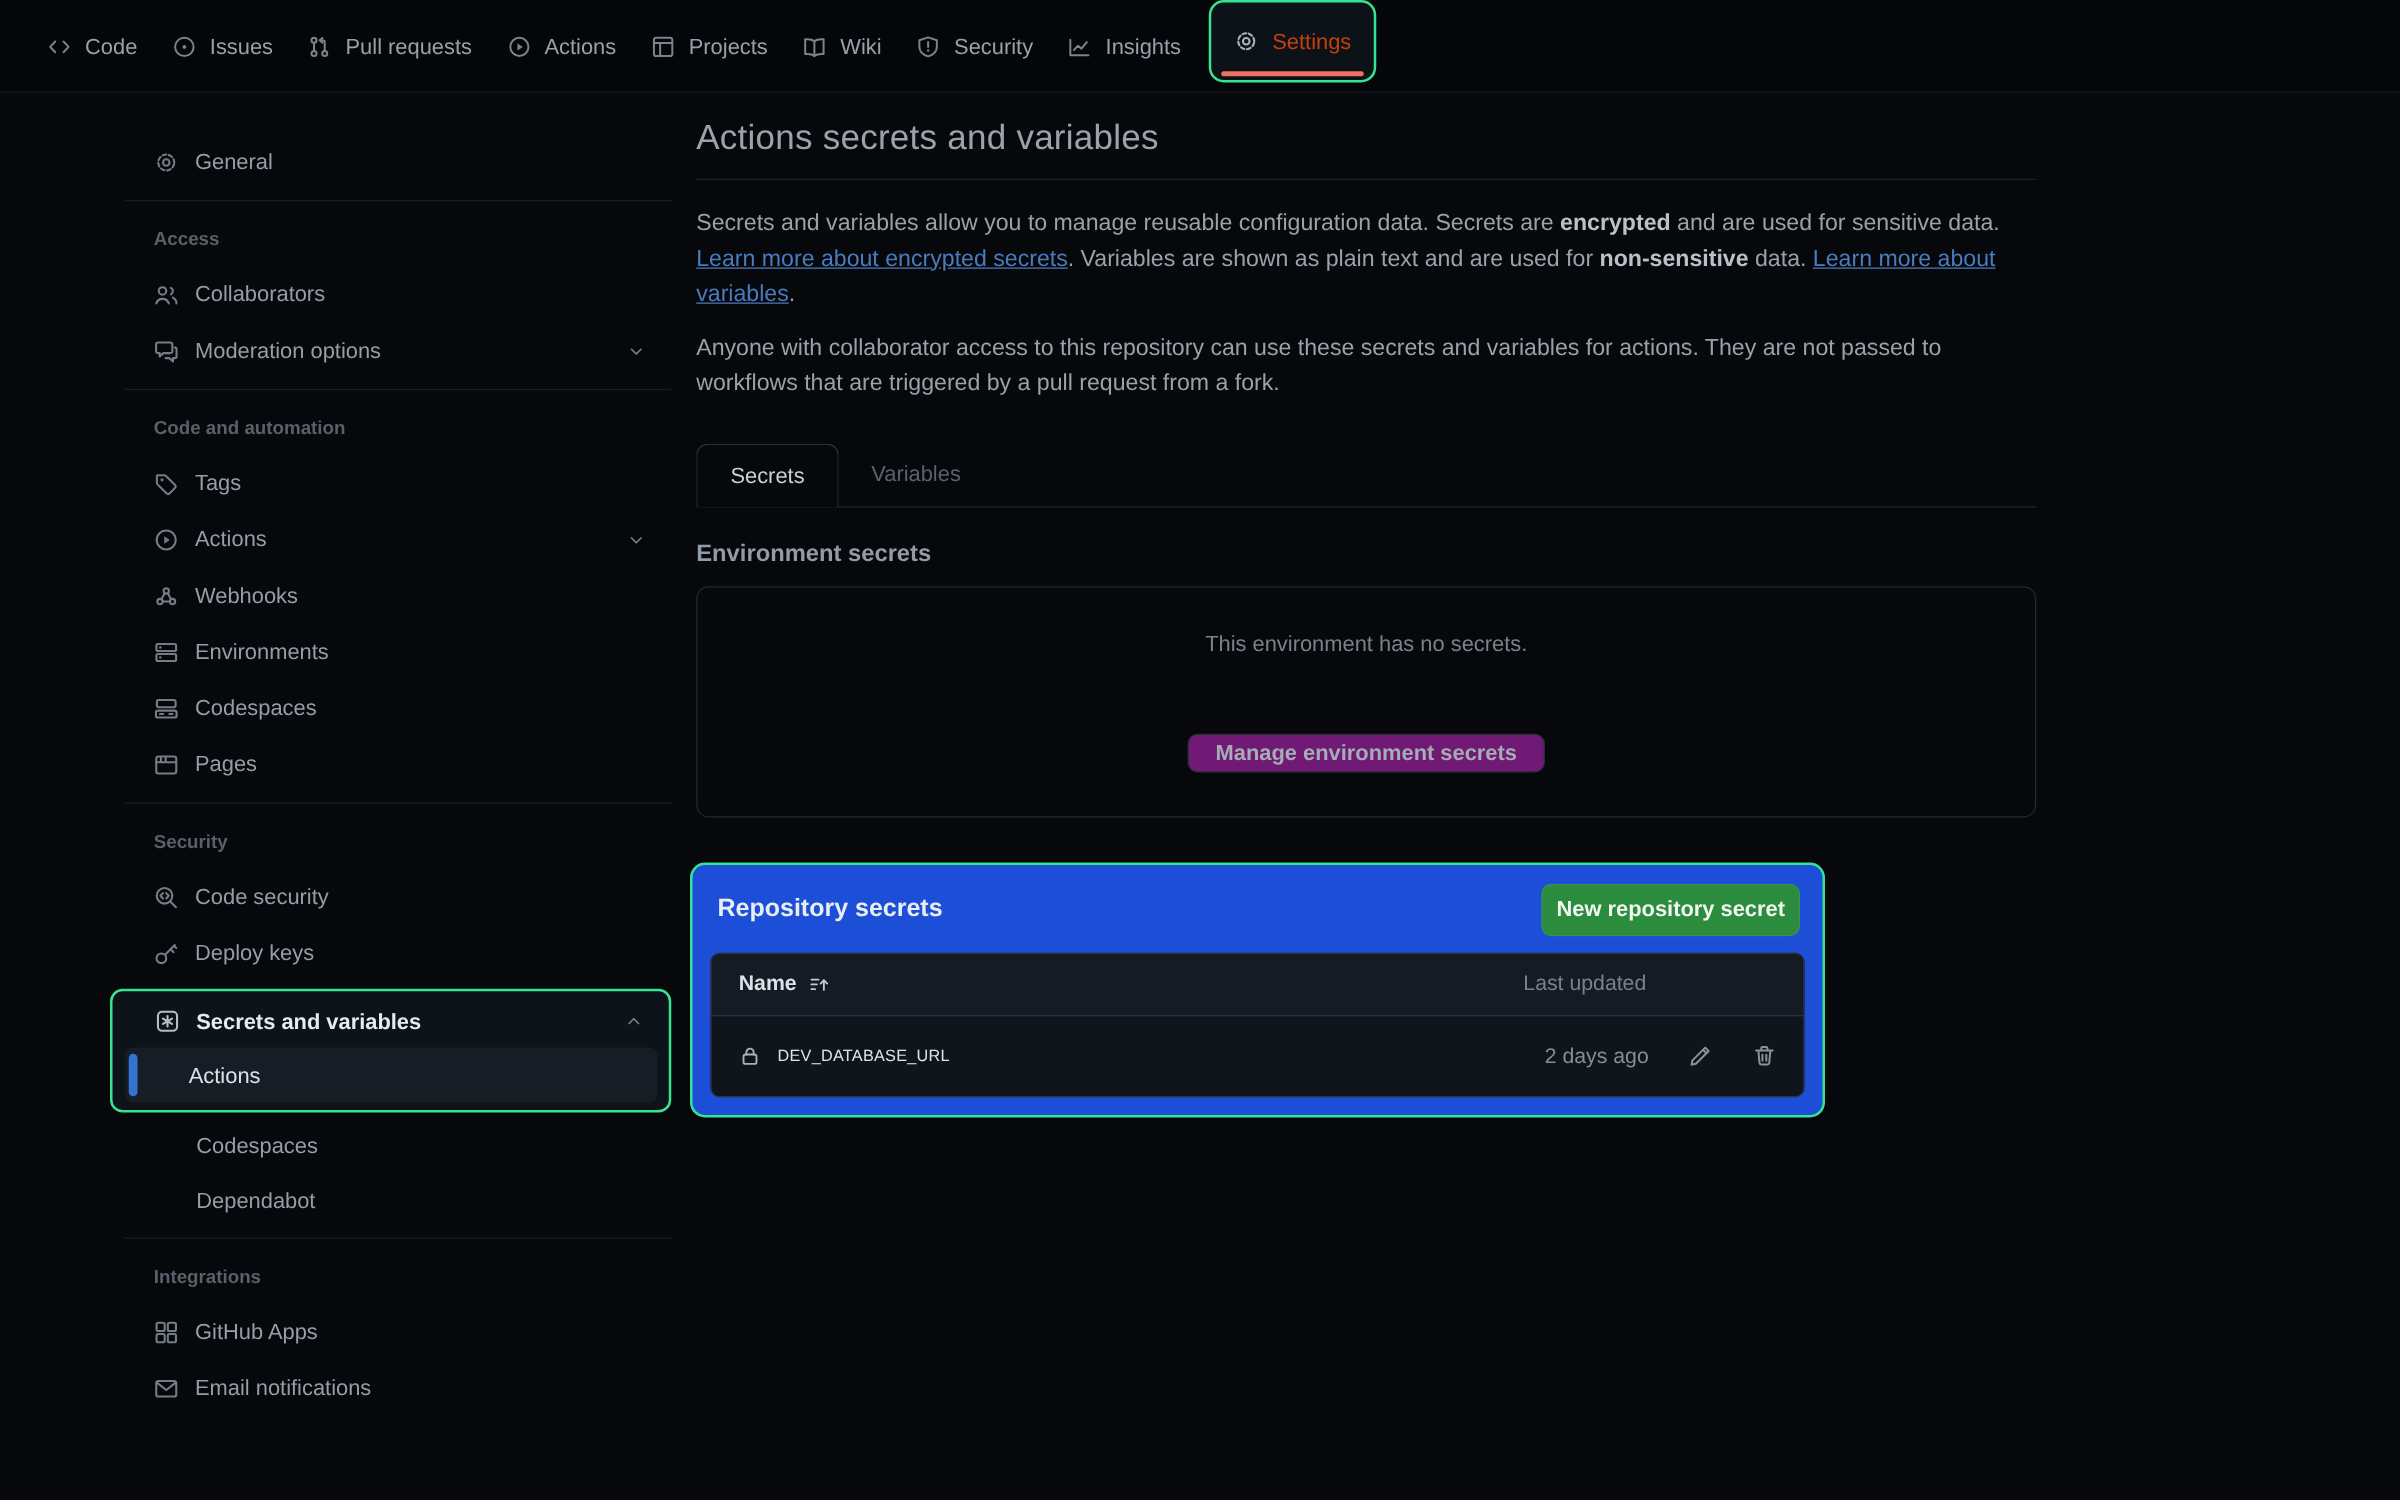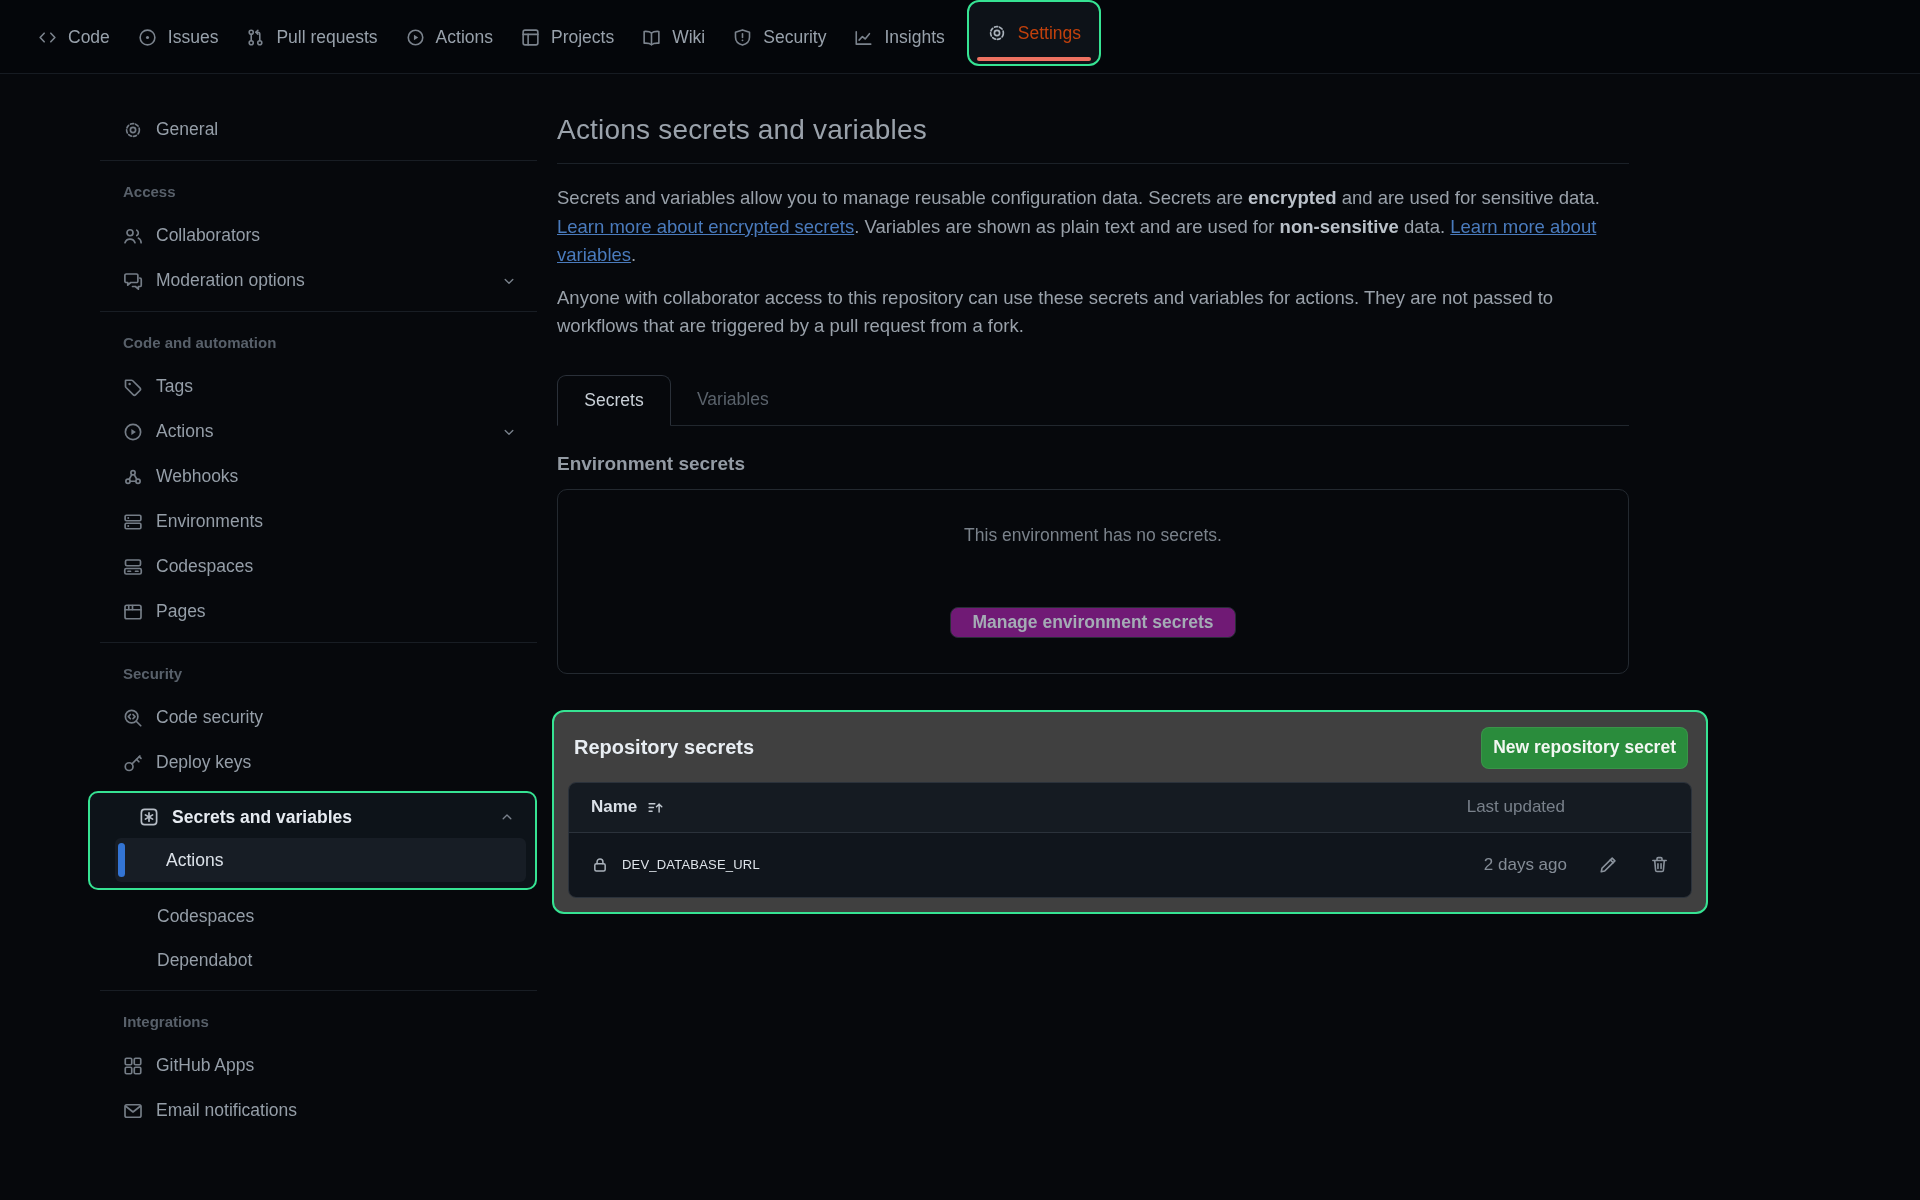--- a/index.html
+++ b/index.html
@@ -47,37 +47,37 @@
   }
   .side-divider{ border-top:1px solid #181d24; margin:8px 0; }
   .side-chevron{ margin-left:auto; margin-right:20px; color:#79818b; }
   .side-sub{
     height:44px; display:flex; align-items:center; padding-left:57px;
     color:#959ea8; font-size:17.5px; cursor:pointer;
   }
   .side-annotation{
     margin:6px 0 4px -12px; width:449px;
     border:2.5px solid #36e393; border-radius:10px; background:#0d1319;
-    padding:3px 0 6px 16px;
+    padding:3px 0 6px 1px;
   }
   .side-annotation .side-item{ padding-left:33px; height:42px; }
   .side-annotation .side-item .label-bold{ color:#e6ebf1; font-weight:700; }
   .side-annotation .side-item .sicon{ color:#b6bdc6; }
   .row-selected{
     position:relative; margin:0 9px; height:44px; background:#171d25; border-radius:6px;
     display:flex; align-items:center; padding-left:51px; color:#dce2e9; font-size:17.5px;
     cursor:pointer;
   }
   .row-selected .accent{
     position:absolute; left:3px; top:5px; width:7px; height:34px; border-radius:4px;
     background:#3374d3;
   }
 
   
-  .main{ position:absolute; left:557px; top:82px; width:1072px; }
+  .main{ position:absolute; left:557px; top:62px; width:1072px; }
   .page-title{ margin-top:32px; font-size:28px; font-weight:400; color:#9aa2ab; letter-spacing:.2px; }
   .title-divider{ border-top:1px solid #1b2128; margin-top:17px; }
   .para{ margin-top:20px; font-size:18.5px; line-height:28.5px; color:#99a1aa; }
   .para + .para{ margin-top:14px; }
   .para b{ color:#bac1c9; font-weight:700; }
   .para a{ color:#4a7bbd; text-decoration:underline; cursor:pointer; }
 
   .tabs{ margin-top:34px; display:flex; border-bottom:1px solid #21272e; height:51px; }
   .tab-active{
     width:114px; display:flex; align-items:center; justify-content:center;
@@ -97,22 +97,22 @@
   }
   .env-empty{ font-size:17.5px; color:#7a828b; }
   .btn-secondary{
     height:31px; padding:0 21px; background:#701a75; border:1px solid #282e36;
     border-radius:8px; color:#a4acb5; font-weight:600; font-size:17.5px; cursor:pointer;
     font-family:"Liberation Sans", sans-serif;
     margin-top:41px;
   }
 
   .repo-annotation{
-    margin-top:36px; margin-left:-5px; width:1156px;
-    border:2.5px solid #36e393; border-radius:12px; background:#404040;
+    margin-top:36px; margin-left:-5px; width:908px;
+    border:2.5px solid #36e393; border-radius:12px; background:#1d4ed8;
     padding:8px 14px 14px 14px;
   }
   .repo-header{ display:flex; align-items:center; justify-content:space-between; padding:4px 4px 0 6px; height:52px; }
   .repo-title{ font-size:20px; font-weight:700; color:#e8edf2; }
   .btn-primary{
     height:42px; padding:0 11px; background:#2a8c3c; border:1px solid rgba(255,255,255,.07);
     border-radius:8px; color:#f2f7f2; font-weight:700; font-size:17.5px; cursor:pointer;
     font-family:"Liberation Sans", sans-serif;
   }
   .secrets-table{ margin-top:10px; border:1px solid #2b323b; border-radius:8px; overflow:hidden; }

